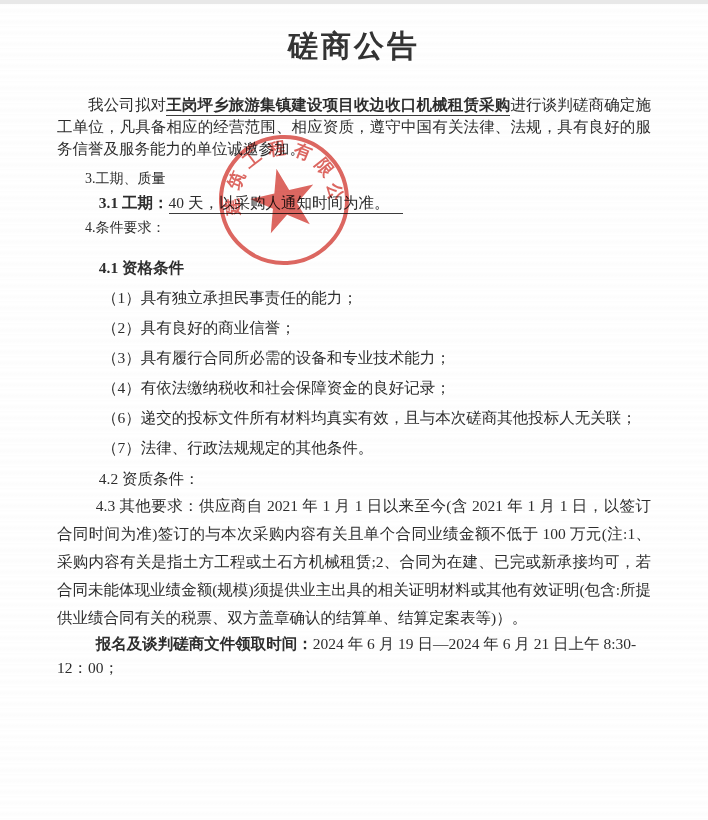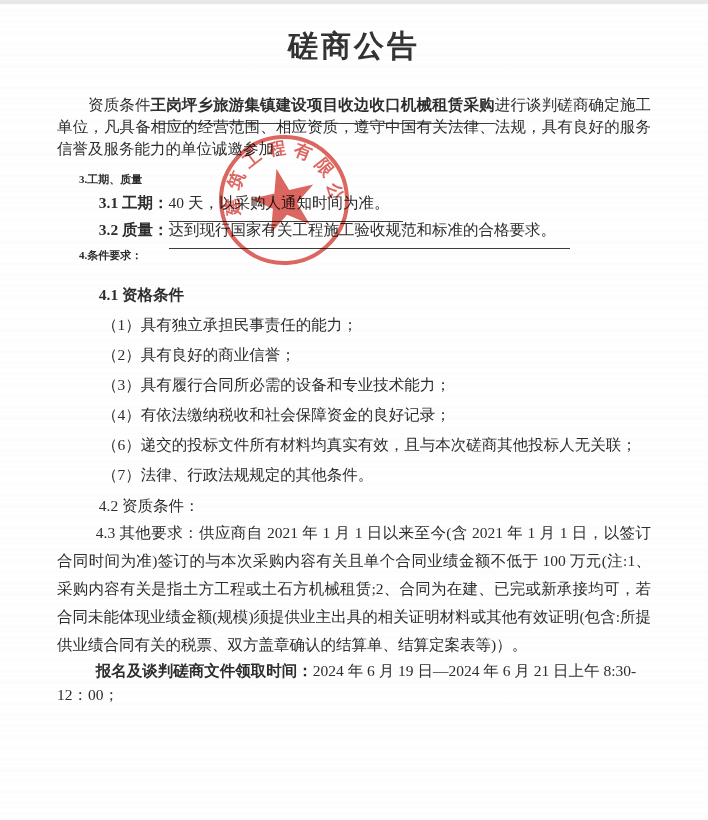--- a/index.html
+++ b/index.html
@@ -28,33 +28,33 @@
   }
   p{margin:0;}
   .intro{
     margin-top:28px;
     font-size:15.5px;
     line-height:22px;
     text-align:justify;
     text-indent:2em;
   }
   .bold{font-weight:bold;}
-  .u{border-bottom:1.3px solid #3c3c3c;padding-bottom:10px;}
+  .u{border-bottom:1.3px solid #3c3c3c;padding-bottom:2px;}
   .u-ext{padding-right:14px;}
   .items{margin-top:2px;}
   .item{
     margin-left:2em;
     font-size:15.5px;
     line-height:26px;
   }
   .h-num{
     margin-left:2em;
-    font-size:11px;
+    font-size:14px;
     line-height:22px;
-    font-weight:bold;
+    font-weight:normal;
   }
   .sub{
     margin-left:2.7em;
     font-size:15.5px;
     line-height:22px;
   }
   .sub-31{margin-top:2px;}
   .sub-32{margin-top:5px;}
   .h3-blk{margin-top:8px;}
   .h4-blk{margin-top:3px;}
@@ -98,28 +98,27 @@
     transform:rotate(-3deg);
   }
 </style>
 </head>
 <body>
 
 <div class="page">
 
   <h1 class="title">磋商公告</h1>
 
-  <p class="intro"><span>资质条件</span><span class="bold u">王岗坪乡旅游集镇建设项目收边收口机械租赁采购</span><span>进行谈判磋商确定施工单位，凡具备相应的经营范围、相应资质，遵守中国有关法律、法规，具有良好的服务信誉及服务能力的单位诚邀参加。</span></p>
+  <p class="intro"><span>我公司拟对</span><span class="bold u">王岗坪乡旅游集镇建设项目收边收口机械租赁采购</span><span>进行谈判磋商确定施工单位，凡具备相应的经营范围、相应资质，遵守中国有关法律、法规，具有良好的服务信誉及服务能力的单位诚邀参加。</span></p>
 
 
   <p class="h-num h3-blk">3.工期、质量</p>
 
   <p class="sub sub-31"><span class="bold">3.1 工期：</span><span class="u u-ext">40 天，以采购人通知时间为准。</span></p>
 
-  <p class="sub sub-32"><span class="bold">3.2 质量：</span><span class="u u-ext">达到现行国家有关工程施工验收规范和标准的合格要求。</span></p>
 
   <p class="h-num h4-blk">4.条件要求：</p>
 
   <p class="sub sub-41">4.1 资格条件</p>
 
   <div class="conditions">
     <p class="condition">（1）具有独立承担民事责任的能力；</p>
     <p class="condition">（2）具有良好的商业信誉；</p>
     <p class="condition">（3）具有履行合同所必需的设备和专业技术能力；</p>
     <p class="condition">（4）有依法缴纳税收和社会保障资金的良好记录；</p>

